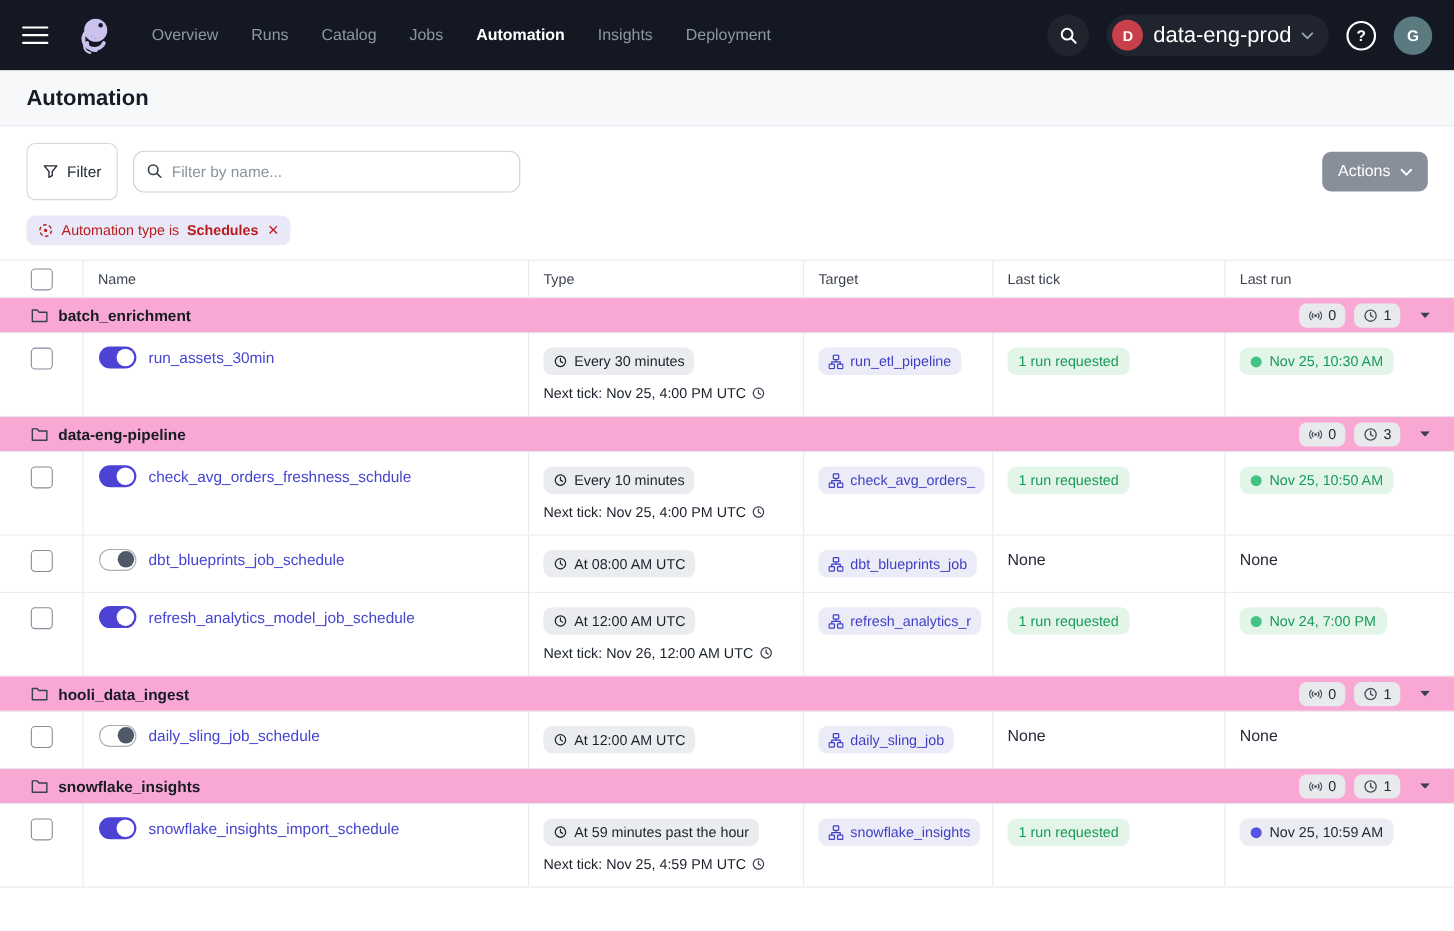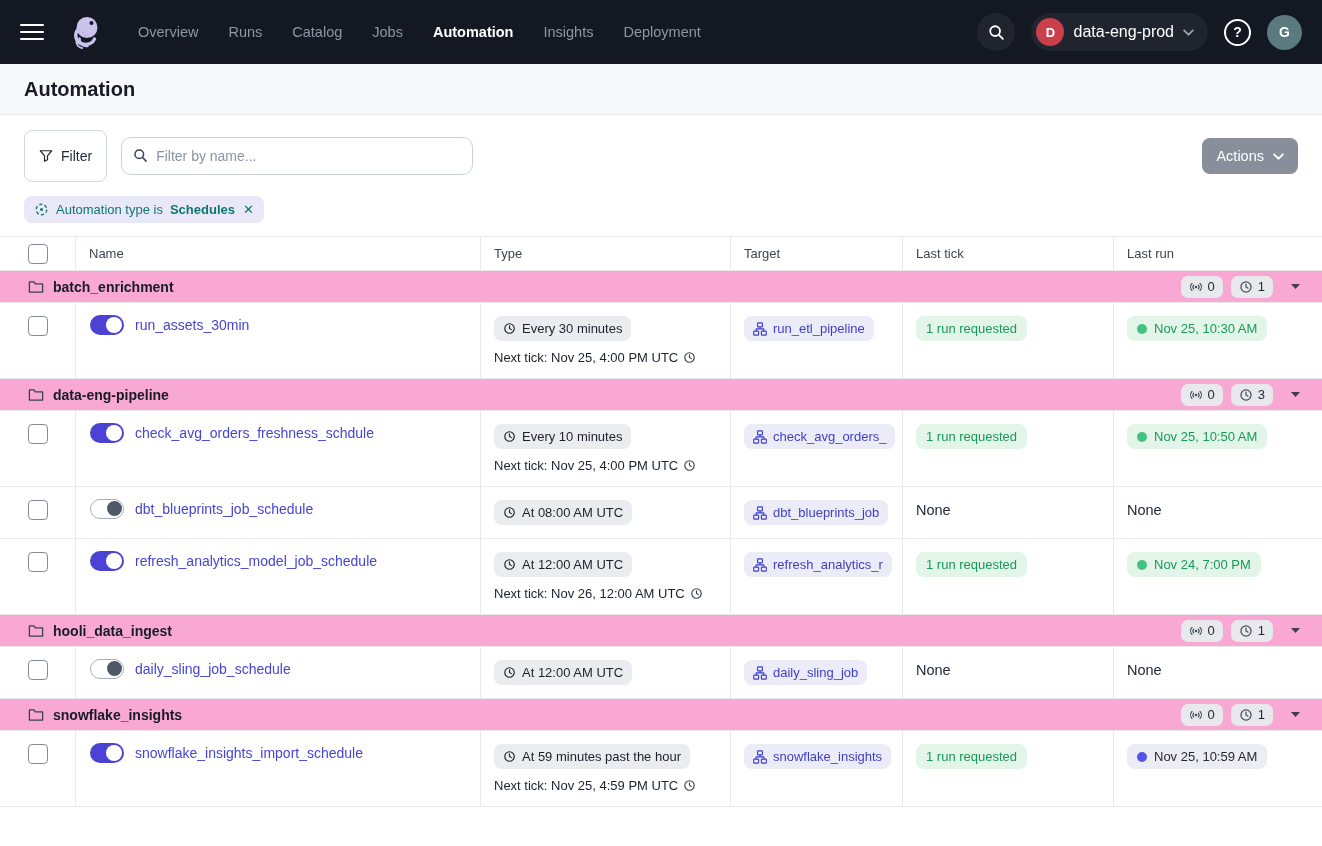--- a/index.html
+++ b/index.html
@@ -27,21 +27,21 @@
     display: flex; align-items: center; justify-content: center; color:#fff; cursor: pointer;
   }
   .deploy-pill {
     height: 38px; background: #20242f; border-radius: 20px; display: flex;
     align-items: center; gap: 9px; padding: 4px 14px 4px 5px; cursor: pointer;
   }
   .deploy-badge {
     width: 28px; height: 28px; border-radius: 50%; background: #c9404a; color: #fff;
     font-size: 13px; font-weight: bold; display: flex; align-items: center; justify-content: center;
   }
-  .deploy-name { color: #fff; font-size: 16px; }
+  .deploy-name { color: #fff; font-size: 20px; }
   .deploy-chevron { color: #9aa1ad; display:flex; }
   .help-circle {
     width: 27px; height: 27px; border-radius: 50%; border: 2px solid #fff; color: #fff;
     font-size: 14px; font-weight: bold; display: flex; align-items: center; justify-content: center; cursor: pointer;
   }
   .avatar {
     width: 35px; height: 35px; border-radius: 50%; background: #5a7a80; color: #fff;
     font-size: 14px; font-weight: bold; display: flex; align-items: center; justify-content: center; cursor: pointer;
   }
   
@@ -66,21 +66,21 @@
   .search-input::placeholder { color: #8b93a1; }
   .btn-actions {
     margin-left: auto; display: inline-flex; align-items: center; gap: 9px; height: 36px;
     padding: 0 14px; background: #898f9a; color: #fff; border: none; border-radius: 8px;
     font-size: 14.5px; font-family: inherit; cursor: pointer;
   }
   
   .chip-row { padding: 0 24px 13px; }
   .chip {
     display: inline-flex; align-items: center; gap: 7px; background: #e8e8f8;
-    border-radius: 8px; padding: 6px 10px; font-size: 13px; color: #0f766e; cursor: default;
+    border-radius: 8px; padding: 6px 10px; font-size: 13px; color: #b91c1c; cursor: default;
   }
   .chip b { font-weight: bold; }
   .chip .chip-close { cursor: pointer; font-size: 13px; margin-left: 1px; }
   
   .table { border-top: 1px solid #e7e9ed; }
   .grid-row {
     display: grid; grid-template-columns: 75px 405px 250px 172px 211px 1fr;
   }
   .grid-row > .cell { border-left: 1px solid #e7e9ed; }
   .grid-row > .cell:first-child { border-left: none; }

